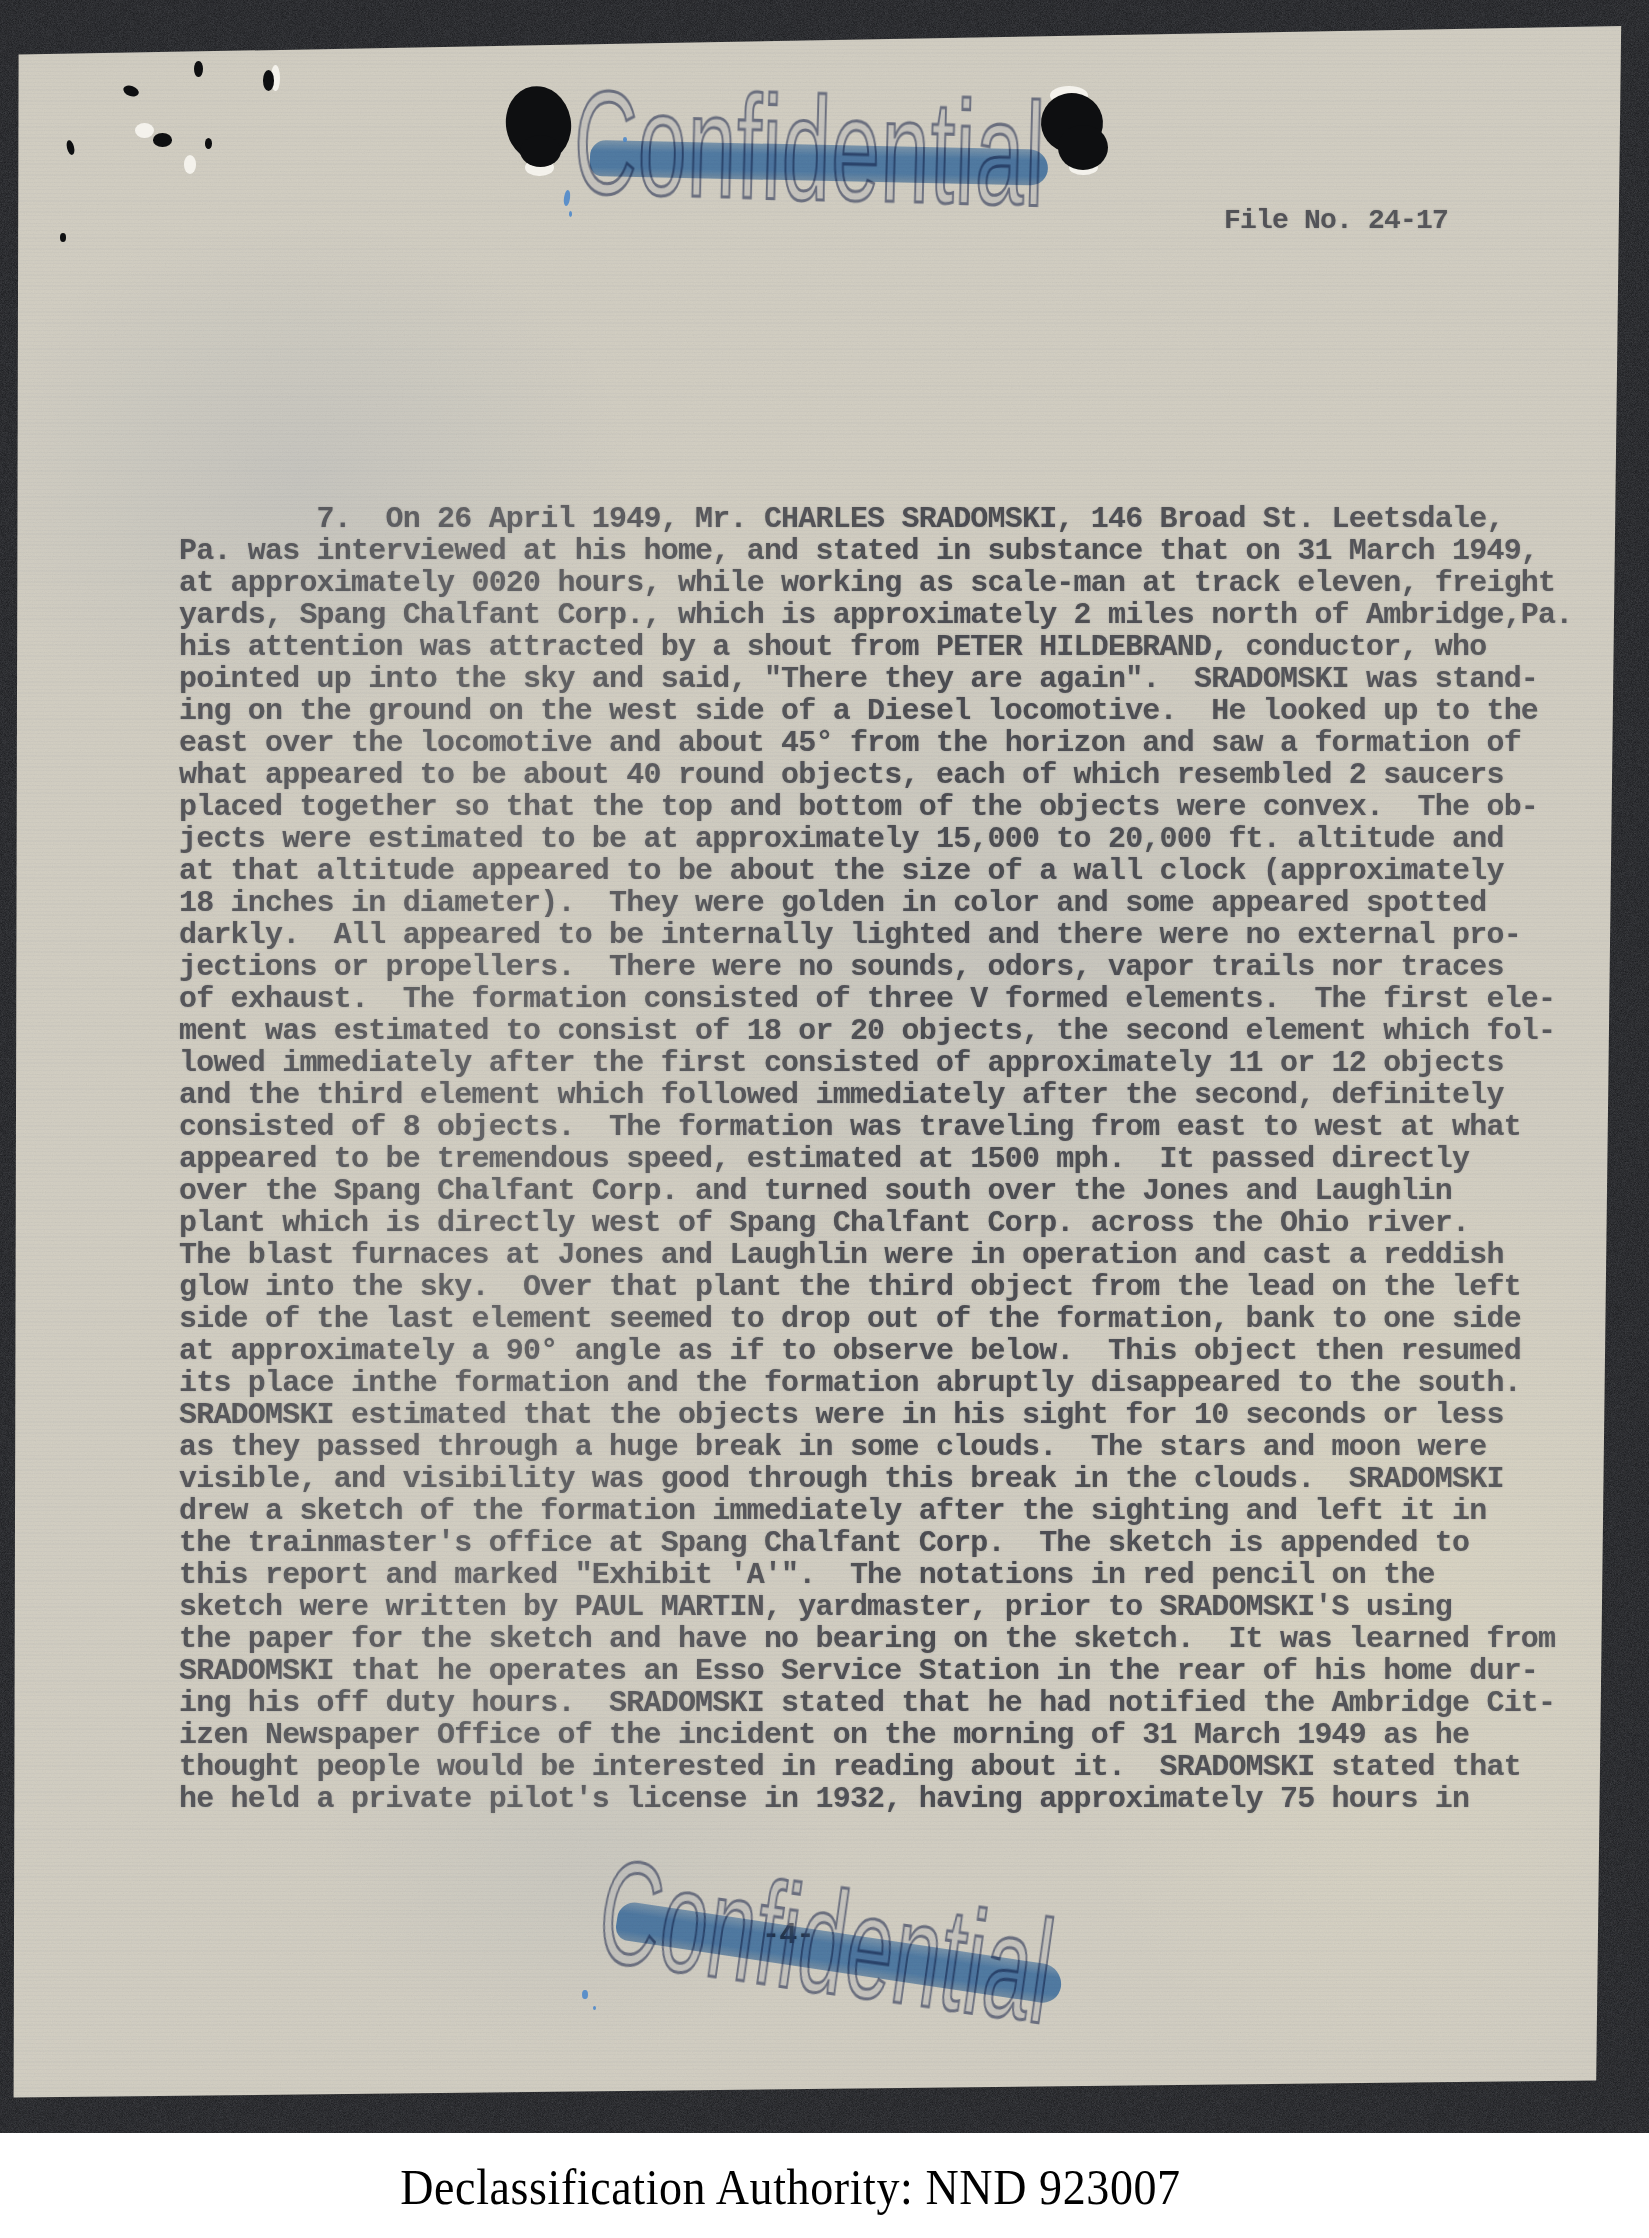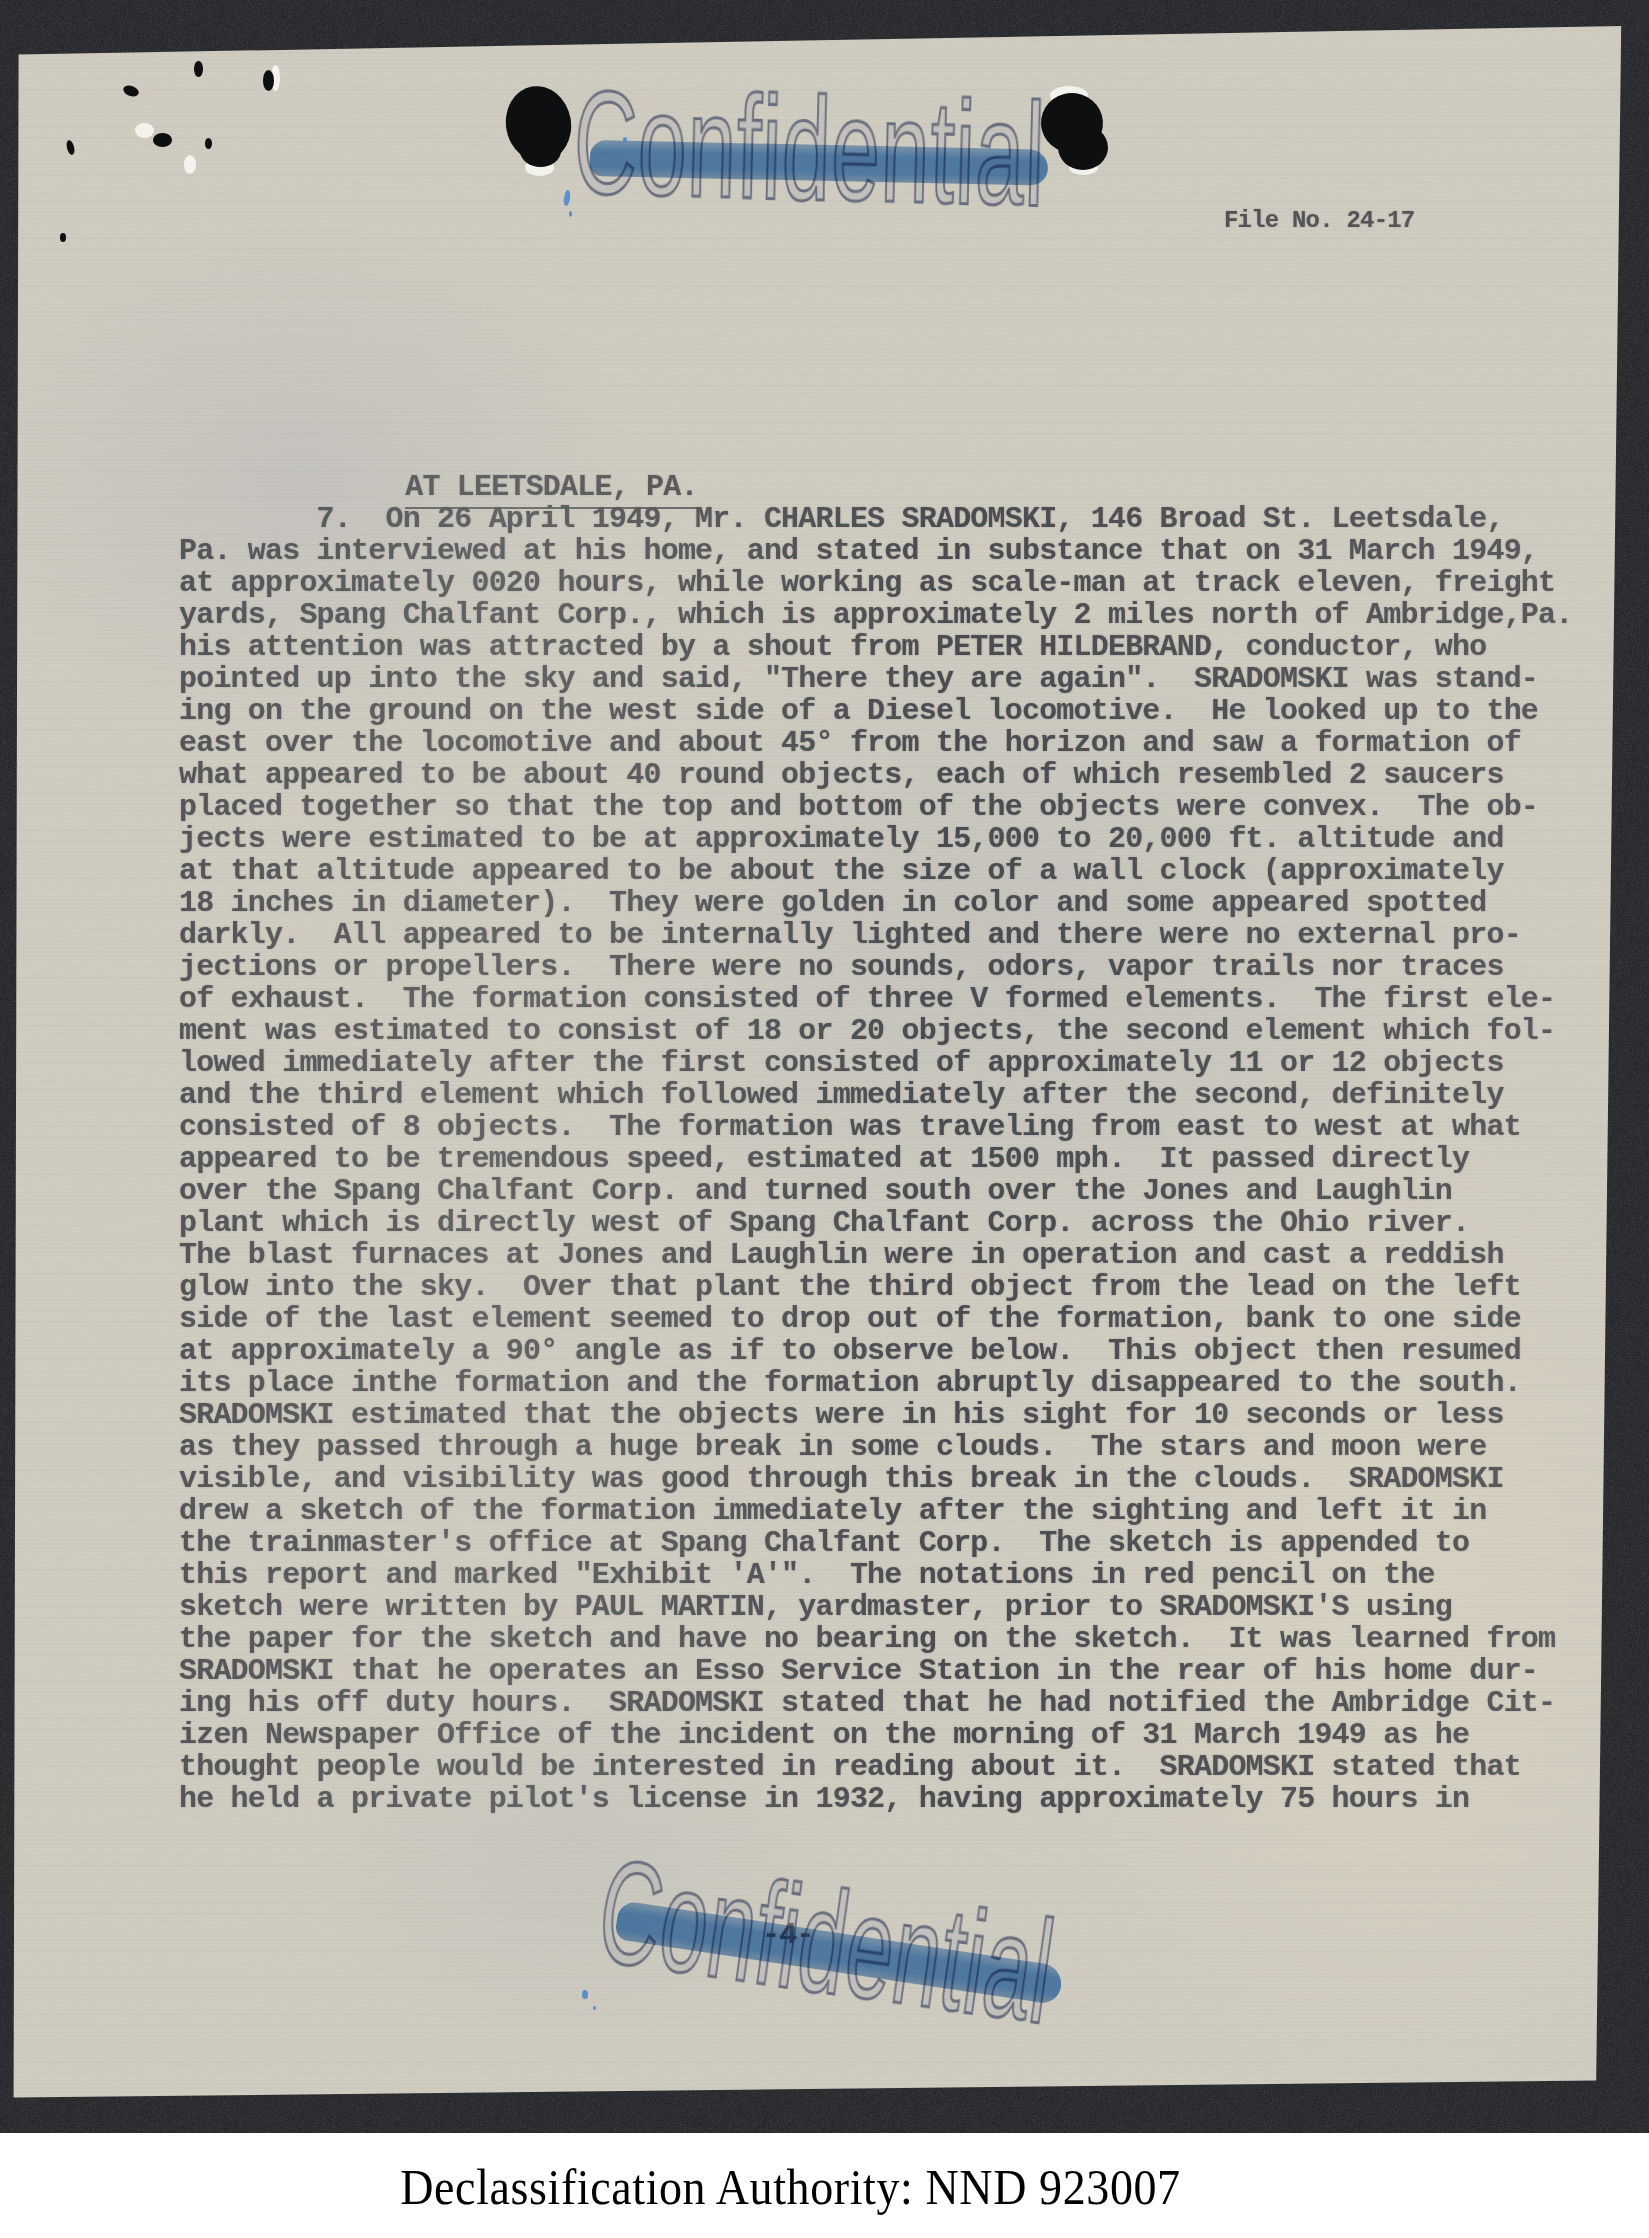--- a/index.html
+++ b/index.html
@@ -38,21 +38,21 @@
   .typed{
     position:absolute;
     font-family:"Liberation Mono",monospace;
     font-weight:700;
     font-size:30px;line-height:32px;letter-spacing:-0.8px;
     color:var(--ink,#45464c);
     white-space:pre;
     filter:blur(0.4px);
     text-shadow:0 0 1.9px rgba(69,70,76,.38);
   }
-  .file-no{font-size:24px;line-height:31px;}
+  .file-no{font-size:28px;line-height:31px;}
   .heading .u{border-bottom:2.5px solid rgba(62,63,70,.8);padding-bottom:3.1px;}
   .page-no{z-index:3;}
 
   
   .stamp-text{
     position:absolute;z-index:4;
     font-family:"Liberation Sans",sans-serif;
     font-size:146px;line-height:146px;font-weight:400;
     letter-spacing:1.2px;
     color:rgba(148,153,170,0.20);
@@ -118,23 +118,20 @@
     <div class="scanlines"></div>
   </div>
 
   <div class="typed-layer">
 
     <div class="typed file-no" style="left:1224px;top:205px;">File No. 24-17</div>
 
 
     <div class="typed" style="left:179px;top:333px;"></div>
 
-    <div class="typed heading" style="left:302px;top:439px;">
-      <span class="u">AT LEETSDALE, PA.</span>
-    </div>
 
     <div class="typed" style="left:179px;top:503px;"><div>        7.  On 26 April 1949, Mr. CHARLES SRADOMSKI, 146 Broad St. Leetsdale,</div><div>Pa. was interviewed at his home, and stated in substance that on 31 March 1949,</div><div>at approximately 0020 hours, while working as scale-man at track eleven, freight</div><div>yards, Spang Chalfant Corp., which is approximately 2 miles north of Ambridge,Pa.</div><div>his attention was attracted by a shout from PETER HILDEBRAND, conductor, who</div><div>pointed up into the sky and said, "There they are again".  SRADOMSKI was stand-</div><div>ing on the ground on the west side of a Diesel locomotive.  He looked up to the</div><div>east over the locomotive and about 45° from the horizon and saw a formation of</div><div>what appeared to be about 40 round objects, each of which resembled 2 saucers</div><div>placed together so that the top and bottom of the objects were convex.  The ob-</div><div>jects were estimated to be at approximately 15,000 to 20,000 ft. altitude and</div><div>at that altitude appeared to be about the size of a wall clock (approximately</div><div>18 inches in diameter).  They were golden in color and some appeared spotted</div><div>darkly.  All appeared to be internally lighted and there were no external pro-</div><div>jections or propellers.  There were no sounds, odors, vapor trails nor traces</div><div>of exhaust.  The formation consisted of three V formed elements.  The first ele-</div><div>ment was estimated to consist of 18 or 20 objects, the second element which fol-</div><div>lowed immediately after the first consisted of approximately 11 or 12 objects</div><div>and the third element which followed immediately after the second, definitely</div><div>consisted of 8 objects.  The formation was traveling from east to west at what</div><div>appeared to be tremendous speed, estimated at 1500 mph.  It passed directly</div><div>over the Spang Chalfant Corp. and turned south over the Jones and Laughlin</div><div>plant which is directly west of Spang Chalfant Corp. across the Ohio river.</div><div>The blast furnaces at Jones and Laughlin were in operation and cast a reddish</div><div>glow into the sky.  Over that plant the third object from the lead on the left</div><div>side of the last element seemed to drop out of the formation, bank to one side</div><div>at approximately a 90° angle as if to observe below.  This object then resumed</div><div>its place inthe formation and the formation abruptly disappeared to the south.</div><div>SRADOMSKI estimated that the objects were in his sight for 10 seconds or less</div><div>as they passed through a huge break in some clouds.  The stars and moon were</div><div>visible, and visibility was good through this break in the clouds.  SRADOMSKI</div><div>drew a sketch of the formation immediately after the sighting and left it in</div><div>the trainmaster's office at Spang Chalfant Corp.  The sketch is appended to</div><div>this report and marked "Exhibit 'A'".  The notations in red pencil on the</div><div>sketch were written by PAUL MARTIN, yardmaster, prior to SRADOMSKI'S using</div><div>the paper for the sketch and have no bearing on the sketch.  It was learned from</div><div>SRADOMSKI that he operates an Esso Service Station in the rear of his home dur-</div><div>ing his off duty hours.  SRADOMSKI stated that he had notified the Ambridge Cit-</div><div>izen Newspaper Office of the incident on the morning of 31 March 1949 as he</div><div>thought people would be interested in reading about it.  SRADOMSKI stated that</div><div>he held a private pilot's license in 1932, having approximately 75 hours in</div></div>
 
     <div class="typed page-no" style="left:762px;top:1919px;">-4-</div>
   </div>
 
   <div class="stamp-text stamp-top">Confidential</div>
   <div class="stripe stripe-top"></div>
 
   <div class="stamp-text stamp-bottom">Confidential</div>

